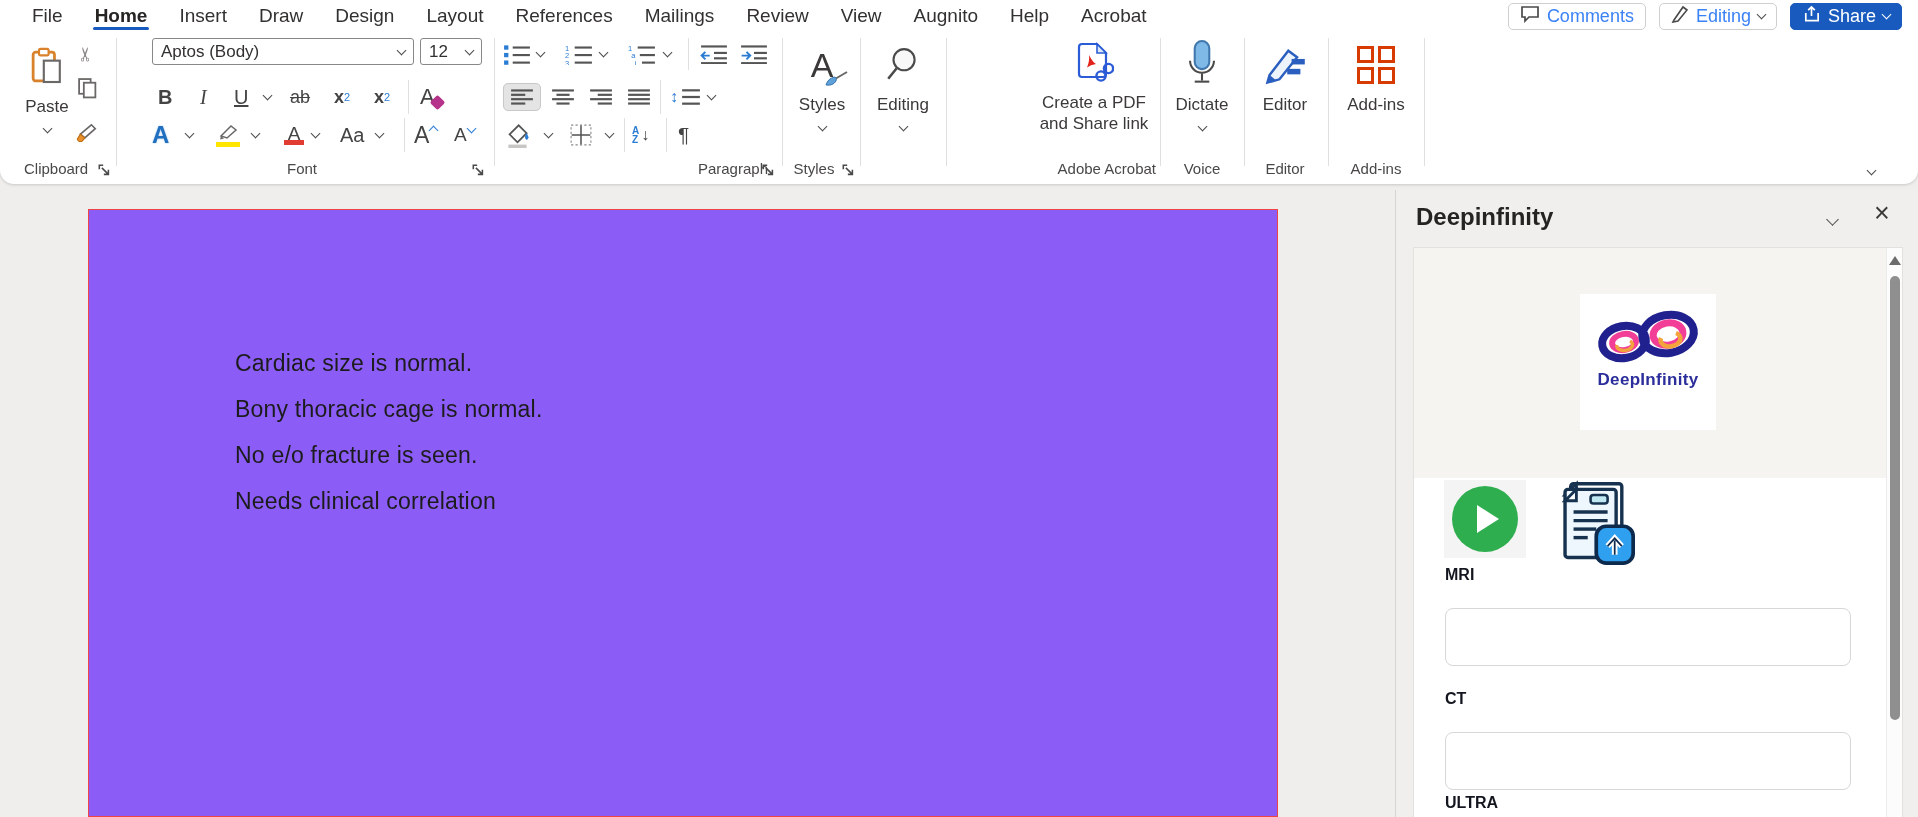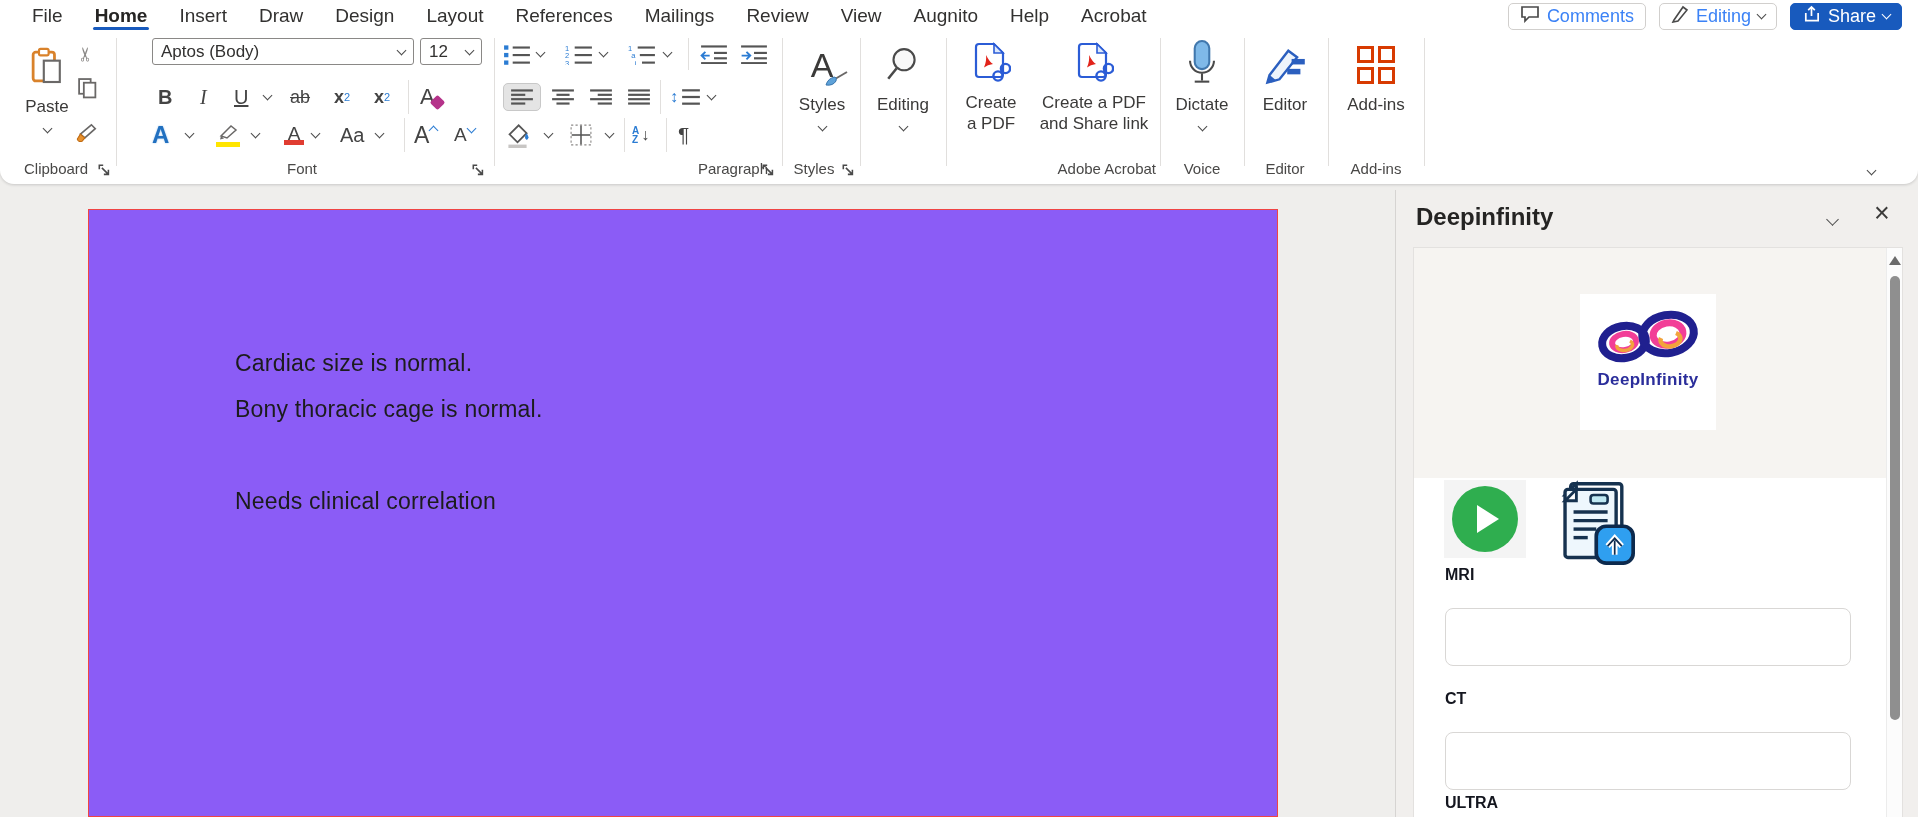--- a/index.html
+++ b/index.html
@@ -397,36 +397,20 @@
         <svg width="38" height="40" viewBox="0 0 36 36">
             <circle cx="19" cy="13" r="10" fill="#f8f8f8" stroke="#4a4a4a" stroke-width="2"></circle>
             <line x1="12" y1="21" x2="4" y2="31" stroke="#4a4a4a" stroke-width="2.4"></line>
           </svg>
       </span>
       <span class="btxt">Editing</span>
       <span class="chev" style="margin-top:8px;"></span>
     </div>
     <div class="vdiv" style="left:946px;"></div>
 
-    <div class="bigbtn" style="left:956px;width:70px;">
-      <span style="height:56px;display:flex;align-items:center;">
-        <svg width="40" height="46" viewBox="0 0 40 44">
-            <path d="M8 2 h15 l9 9 v21 a3 3 0 0 1 -3 3 h-21 a3 3 0 0 1 -3 -3 v-27 a3 3 0 0 1 3 -3 z" fill="#fff" stroke="#2b5cd6" stroke-width="2.2"></path>
-            <path d="M23 2 l9 9 h-9 z" fill="#dce8fb" stroke="#2b5cd6" stroke-width="1.6"></path>
-            <path d="M15 13 q3.5 7 7 9 q-5.5 .5 -9 3.5 q2.8 -6.5 2 -12.5 z" fill="#e2231a"></path>
-            <g stroke="#2b5cd6" stroke-width="2.4" fill="none">
-              <circle cx="27" cy="34" r="4.6"></circle>
-              <circle cx="34.5" cy="26.5" r="4.6"></circle>
-              <line x1="29.5" y1="31.5" x2="32" y2="29"></line>
-            </g>
-          </svg>
-      </span>
-      <span class="btxt">Create</span>
-      <span class="btxt">a PDF</span>
-    </div>
     <div class="bigbtn" style="left:1032px;width:124px;">
       <span style="height:56px;display:flex;align-items:center;">
         <svg width="40" height="46" viewBox="0 0 40 44">
             <path d="M8 2 h15 l9 9 v21 a3 3 0 0 1 -3 3 h-21 a3 3 0 0 1 -3 -3 v-27 a3 3 0 0 1 3 -3 z" fill="#fff" stroke="#2b5cd6" stroke-width="2.2"></path>
             <path d="M23 2 l9 9 h-9 z" fill="#dce8fb" stroke="#2b5cd6" stroke-width="1.6"></path>
             <path d="M15 13 q3.5 7 7 9 q-5.5 .5 -9 3.5 q2.8 -6.5 2 -12.5 z" fill="#e2231a"></path>
             <g stroke="#2b5cd6" stroke-width="2.4" fill="none">
               <circle cx="27" cy="34" r="4.6"></circle>
               <circle cx="34.5" cy="26.5" r="4.6"></circle>
               <line x1="29.5" y1="31.5" x2="32" y2="29"></line>
@@ -484,20 +468,21 @@
 
     <div class="ibtn" style="left:1868px;top:126px;">
         <span class="chev"></span>
       </div>
   </div>
 </div>
 
 <div class="abs" id="page">
   <div class="docline" style="top:140px;">Cardiac size is normal.</div>
   <div class="docline" style="top:186px;">Bony thoracic cage is normal.</div>
+  <div class="docline" style="top:232px;">No e/o fracture is seen.</div>
   <div class="docline" style="top:278px;">Needs clinical correlation</div>
 </div>
 
 <div class="abs" id="panel">
   <div id="panel-title">Deepinfinity</div>
   <div class="abs" style="left:432px;top:20px;"><span class="chev" style="width:9px;height:9px;"></span></div>
   <div class="abs" style="left:478px;top:8px;font-size:27px;color:#3b3a39;">×</div>
 
   <div id="panel-content">
     <div id="panel-top">

